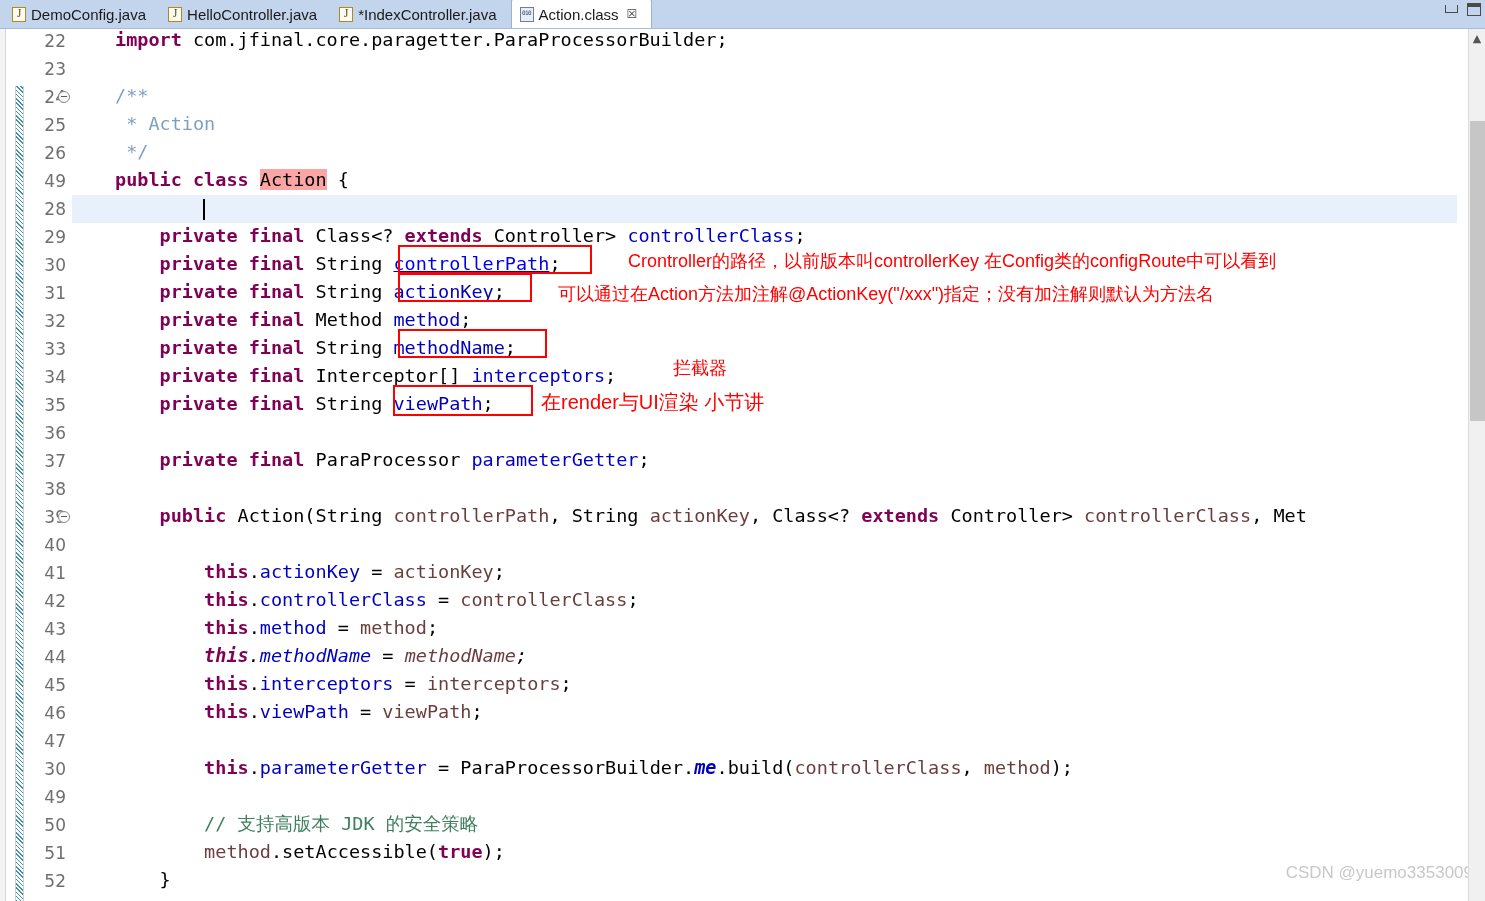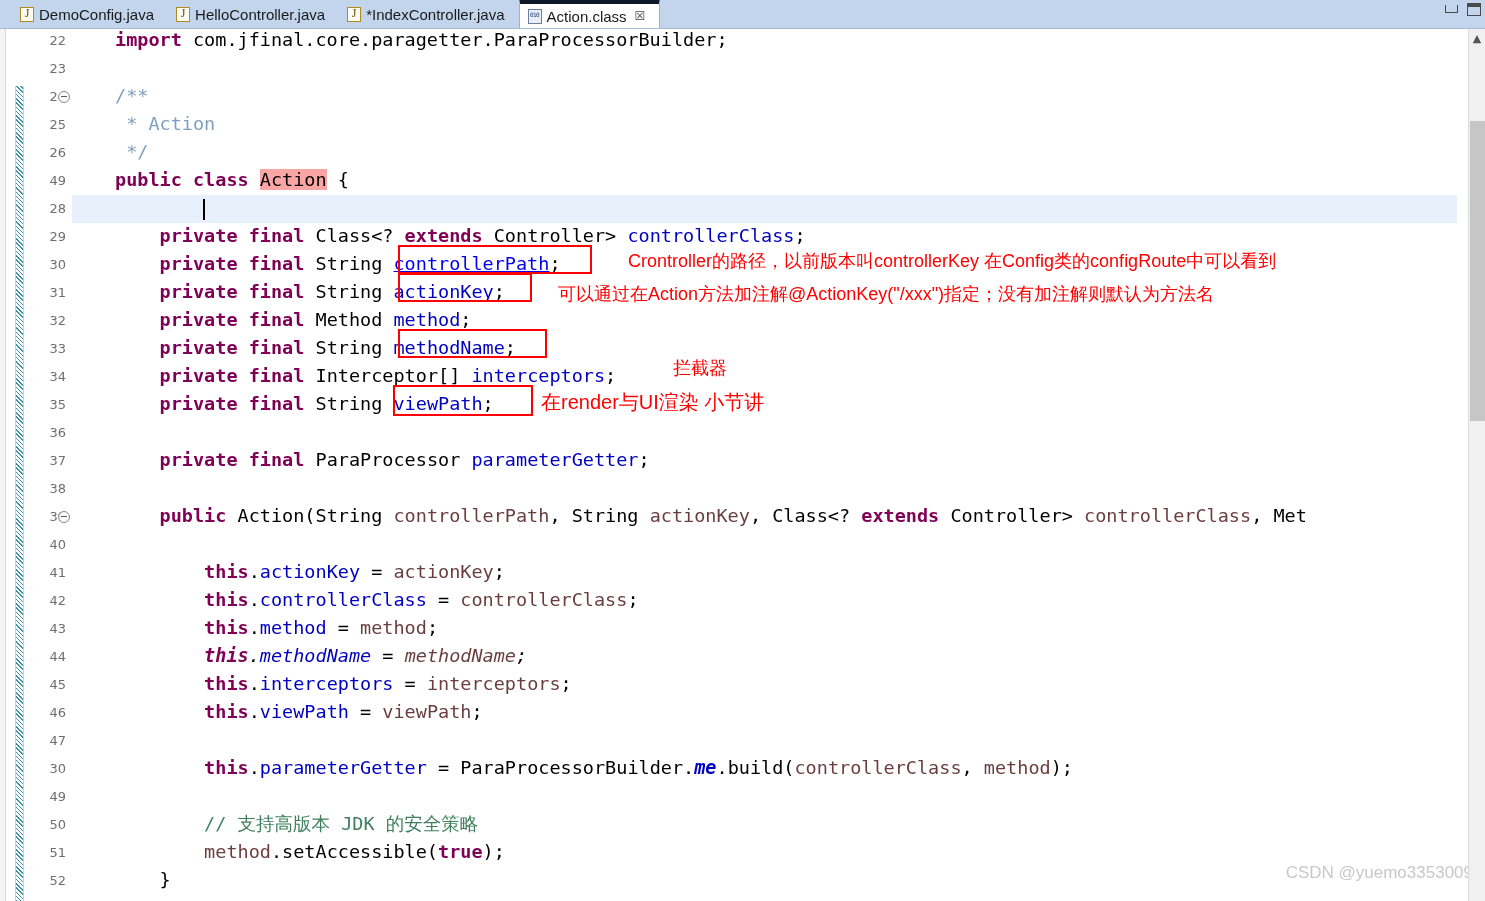--- a/index.html
+++ b/index.html
@@ -17,39 +17,39 @@
   }
 
   
   .tabbar {
     position: absolute; left: 0; top: 0;
     width: 1485px; height: 29px;
     background: #c3d5ed;
     border-bottom: 1px solid #a7bbd6;
     display: flex;
     align-items: flex-end;
-    padding-left: 12px;
+    padding-left: 4px;
   }
   .tab {
     height: 27px;
     display: flex;
     align-items: center;
     gap: 5px;
     padding: 0 14px 0 8px;
     font-family: "Liberation Sans", sans-serif;
     font-size: 15px;
     color: #1a1a1a;
     white-space: nowrap;
     cursor: default;
   }
   .tab.active {
     background: #ffffff;
     border-left: 1px solid #9cb2d0;
     border-right: 1px solid #9cb2d0;
-    border-top: 5px solid #0f172a;
+    border-top: 1px solid #0f172a;
     border-top-left-radius: 2px;
     border-top-right-radius: 2px;
     height: 29px;
   }
   .tab-ico {
     width: 14px; height: 15px;
     flex: 0 0 auto;
     display: inline-block;
     position: relative;
   }
@@ -131,21 +131,21 @@
     border-right: 1px solid #cfcfcf;
   }
   .gutter {
     position: absolute; left: 0; top: 0;
     width: 72px; height: 872px;
   }
   .gline {
     position: absolute;
     right: 6px;
     font-family: "DejaVu Sans", sans-serif;
-    font-size: 13px;
+    font-size: 17px;
     color: #6f6f6f;
     text-align: right;
     height: 28px;
     line-height: 28px;
     white-space: nowrap;
   }
   .fold {
     position: absolute;
     width: 12px; height: 12px;
     border: 1px solid #8a8a8a;

